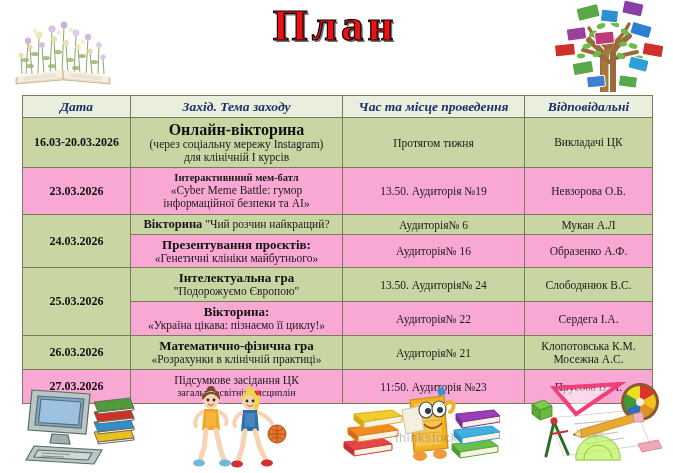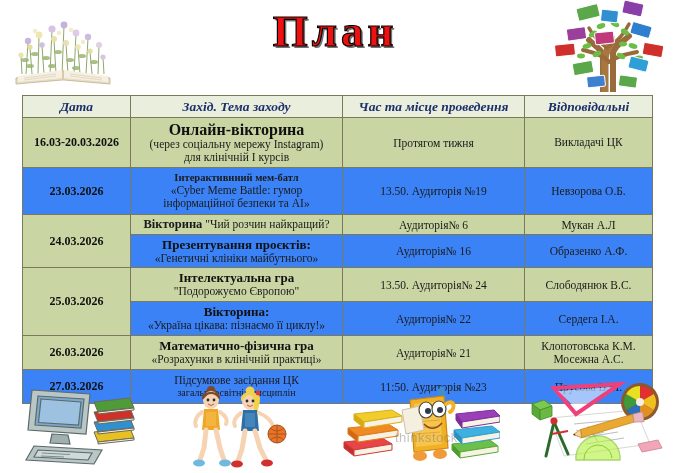--- a/index.html
+++ b/index.html
@@ -33,21 +33,21 @@
     position: absolute;
     right: 4px;
     top: 0px;
     width: 122px;
     height: 92px;
   }
 
   .title-block {
     position: absolute;
     left: 120px;
-    top: 6px;
+    top: 0;
     width: 430px;
     text-align: center;
   }
   .main-title {
     font-family: "Liberation Serif", serif;
     font-size: 45px;
     font-weight: bold;
     color: #ee1111;
     letter-spacing: 4px;
     line-height: 50px;
@@ -94,21 +94,21 @@
     height: 19px;
     padding: 1px 2px;
     font-style: italic;
   }
   .col-date   { width: 108px; }
   .col-event  { width: 212px; }
   .col-time   { width: 182px; }
   .col-resp   { width: 128px; }
 
   td.shade-a { background: #c9d6a3; }
-  td.shade-b { background: #3b82f6; }
+  td.shade-b { background: #f9a8d4; }
 
   .cell-date {
     font-size: 12px;
     font-weight: bold;
     color: #111111;
   }
   .cell-generic {
     font-size: 11.5px;
     color: #1a1a1a;
   }

